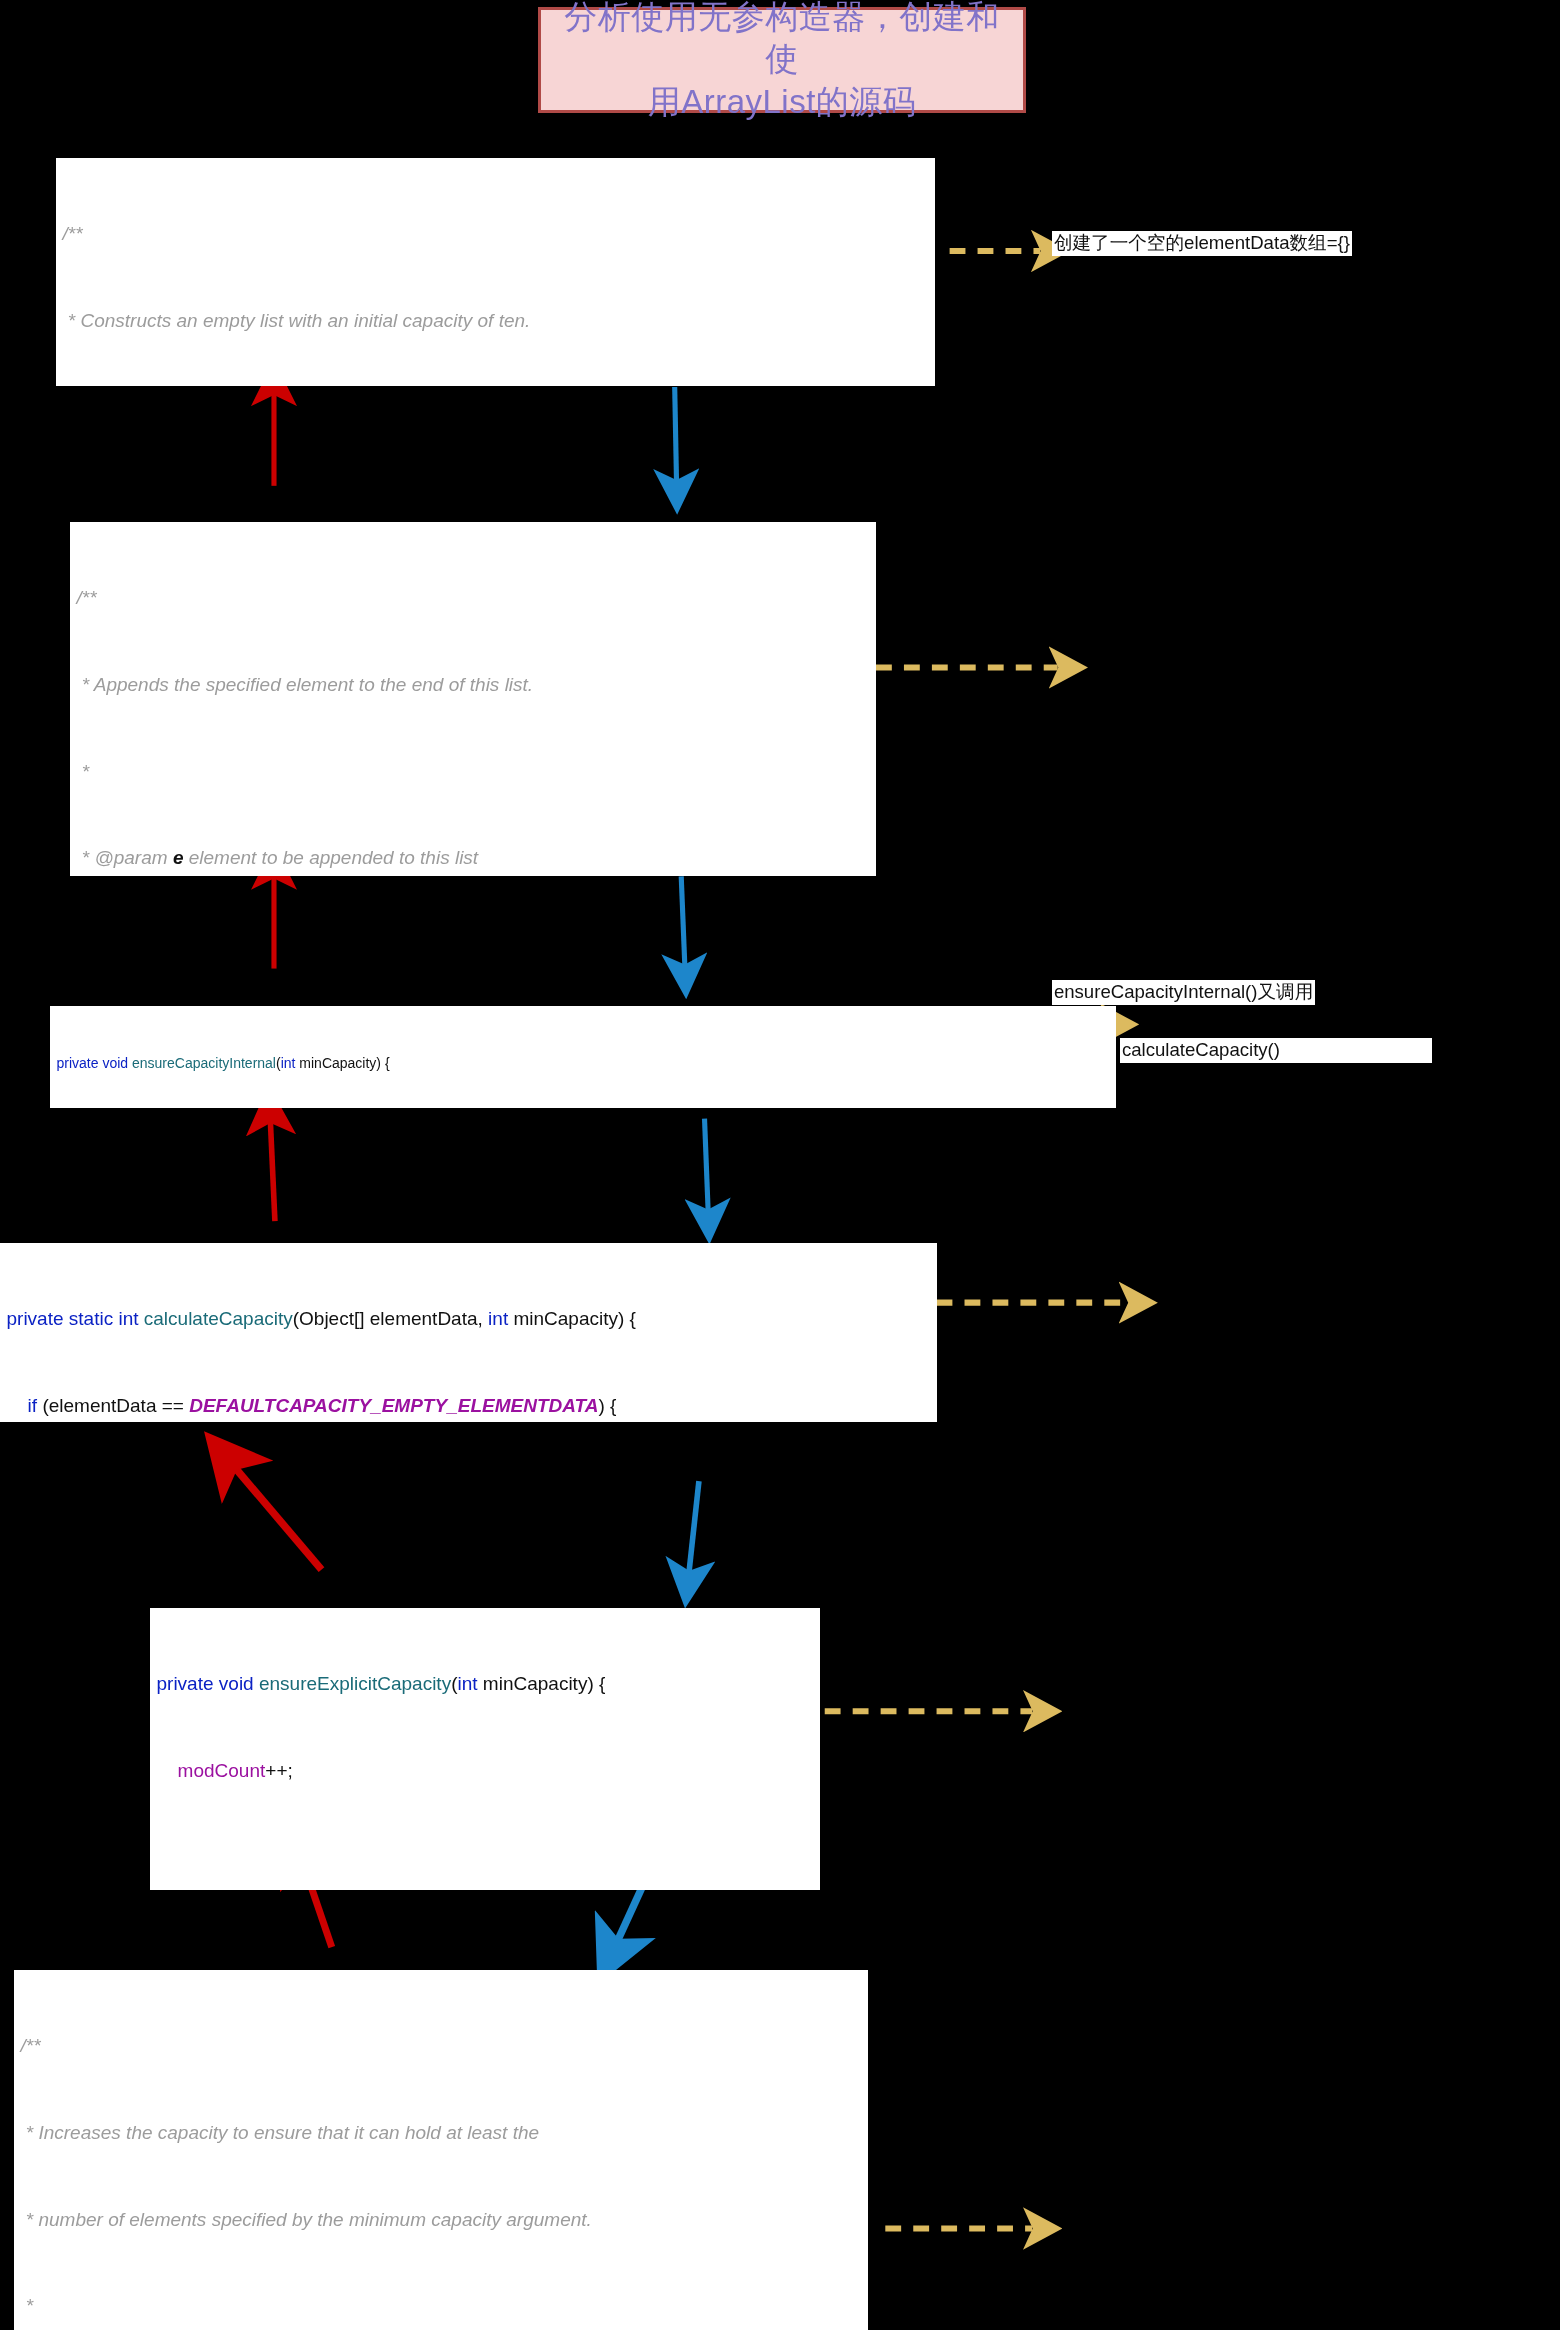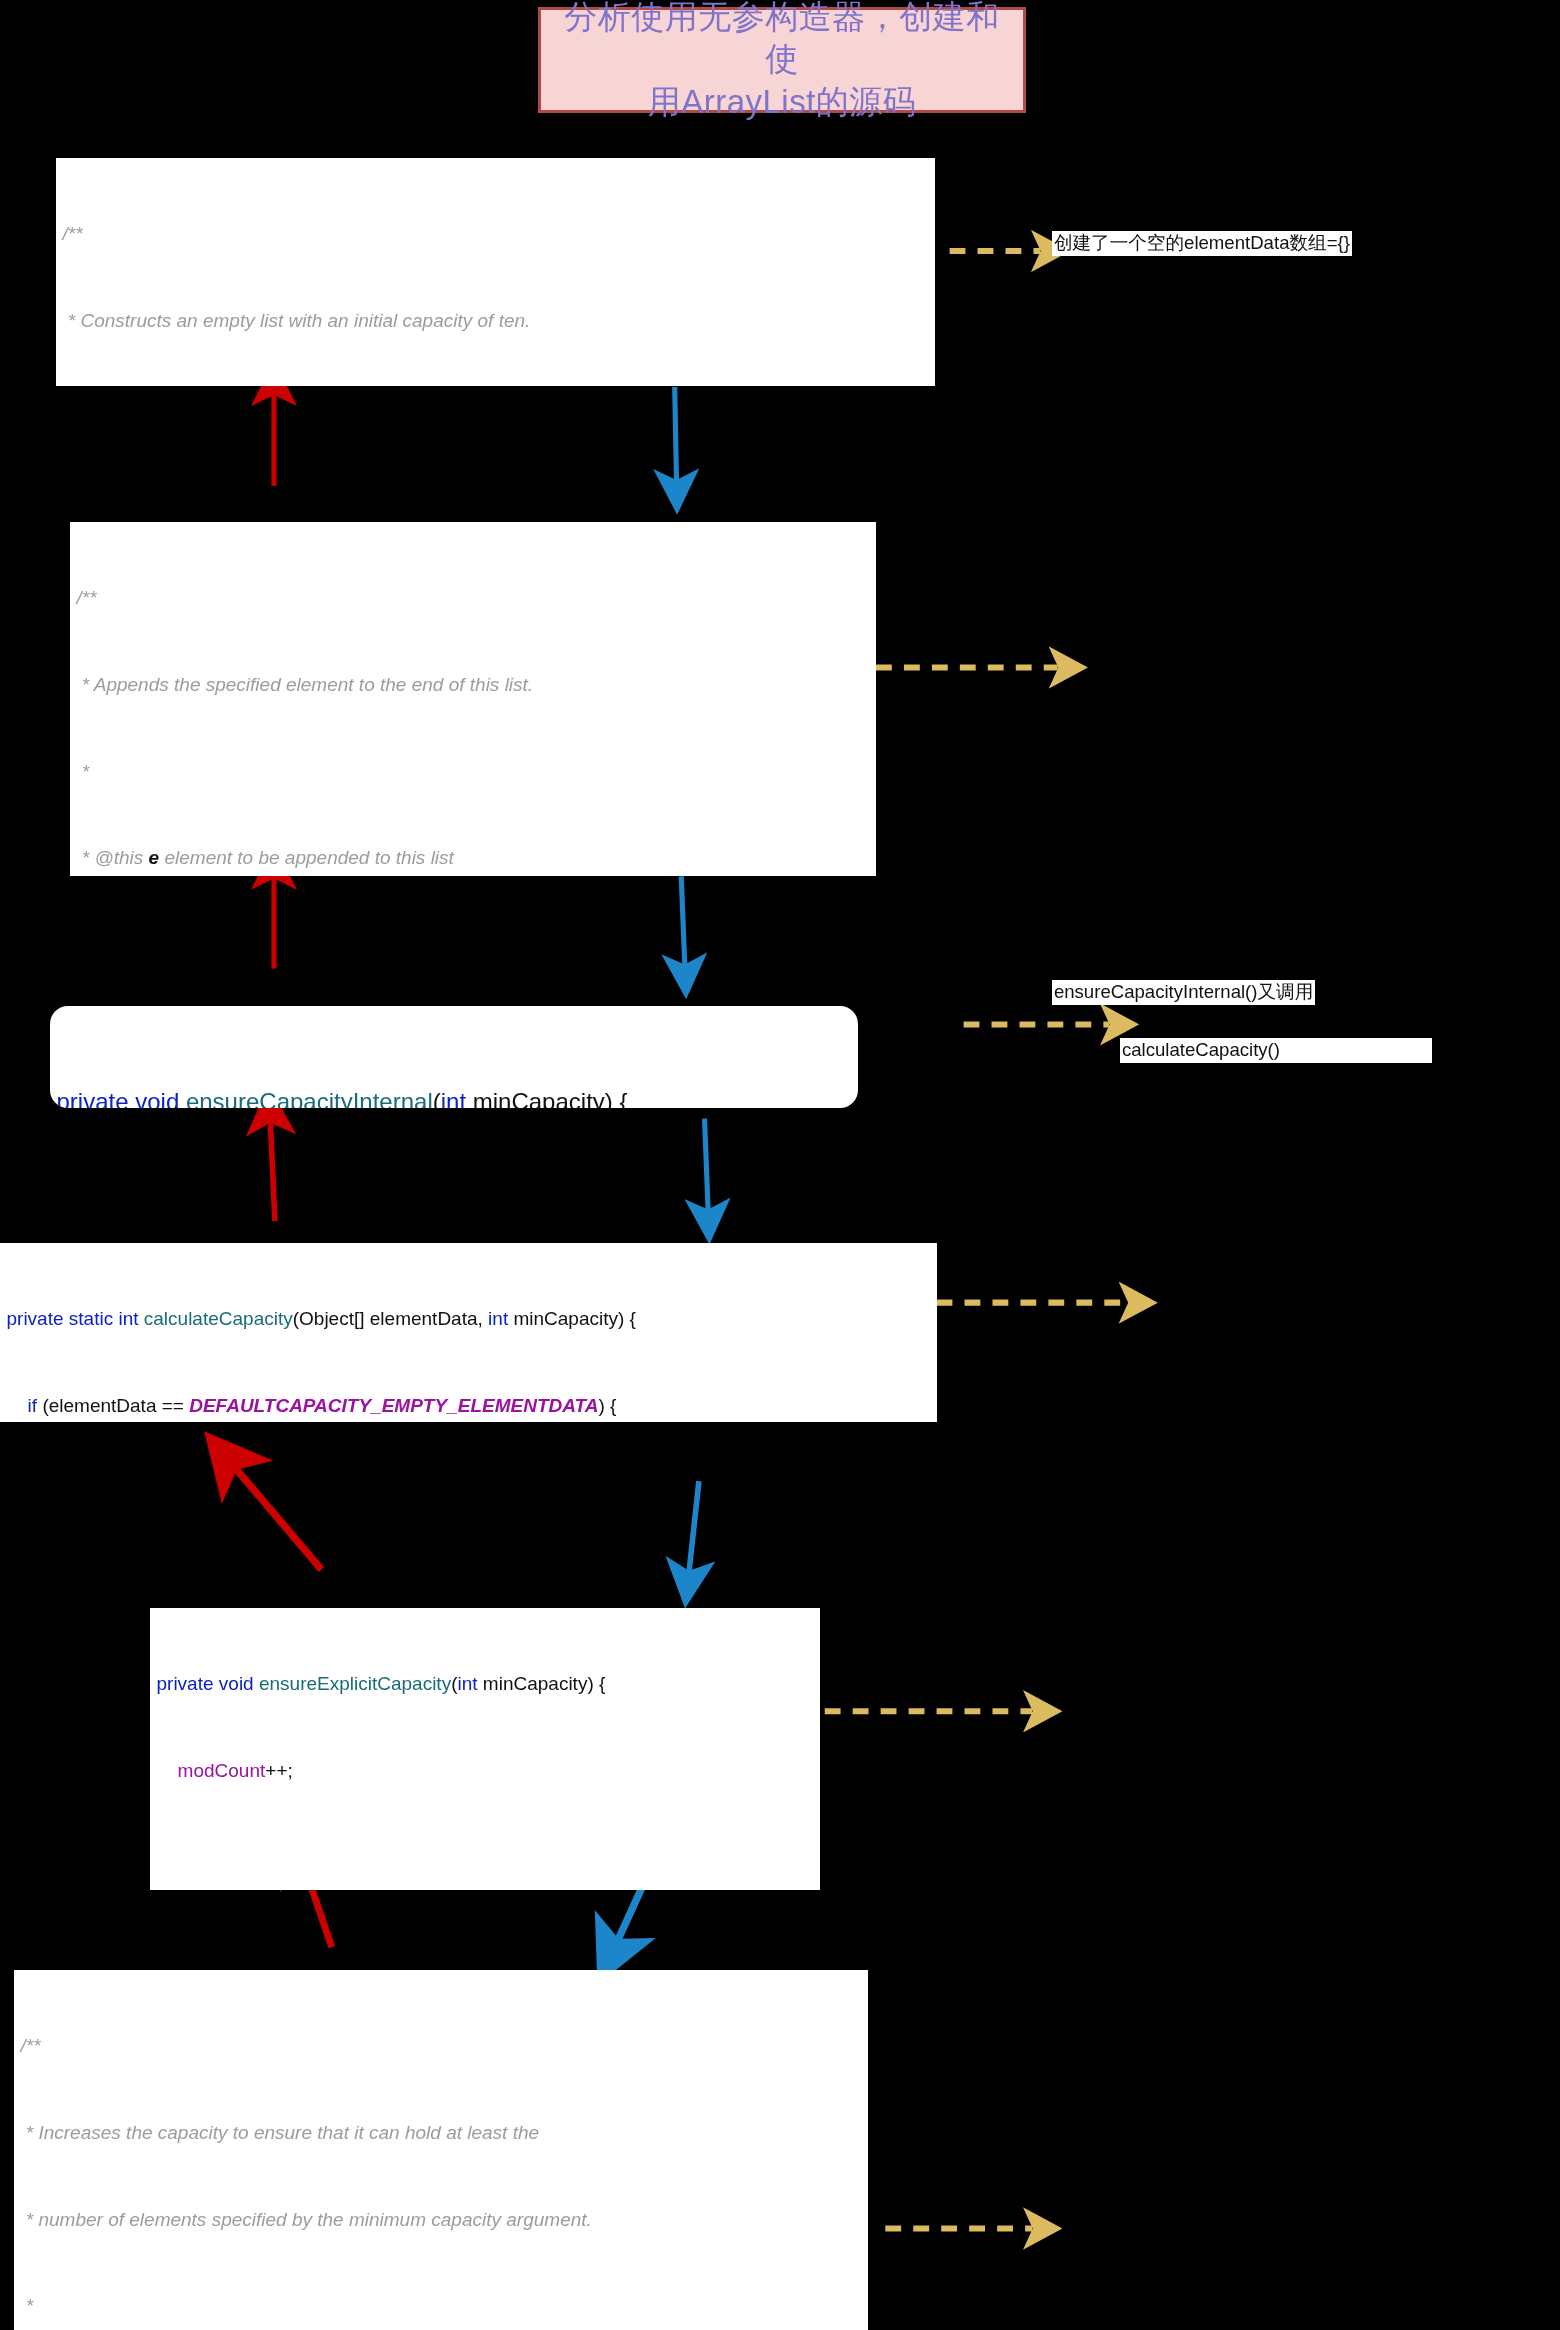--- a/index.html
+++ b/index.html
@@ -126,31 +126,31 @@
   </div>
 
   <div class="note" style="left:1052px;top:231px;">
     <span>创建了一个空的elementData数组={}</span>
   </div>
 
   <div class="code-box" style="left:70px;top:522px;width:806px;height:354px;font-size:19px;">
     <span class="ln"><span class="doc">/**</span></span>
     <span class="ln"><span class="doc"> * Appends the specified element to the end of this list.</span></span>
     <span class="ln"><span class="doc"> *</span></span>
-    <span class="ln"><span class="doc"> * @this </span><span class="docb">e</span><span class="doc"> element to be appended to this list</span></span>
-    
-    
-    
-    
-    
-    
-    
-  </div>
-
-  <div class="code-box" style="left:50px;top:1006px;width:808px;height:102px;font-size:24px;border-radius:18px;">
+    <span class="ln"><span class="doc"> * @param </span><span class="docb">e</span><span class="doc"> element to be appended to this list</span></span>
+    
+    
+    
+    
+    
+    
+    
+  </div>
+
+  <div class="code-box" style="left:50px;top:1006px;width:1066px;height:102px;font-size:14px;">
     <span class="ln"><span class="kw">private</span><span class="kw"> void </span><span class="mth">ensureCapacityInternal</span><span>(</span><span class="kw">int</span><span> minCapacity) {</span></span>
     
     
   </div>
 
   <div class="note" style="left:1052px;top:980px;">
     <span>ensureCapacityInternal()又调用</span>
   </div>
   <div class="note" style="left:1120px;top:1038px;width:312px;">
     <span>calculateCapacity()</span>

